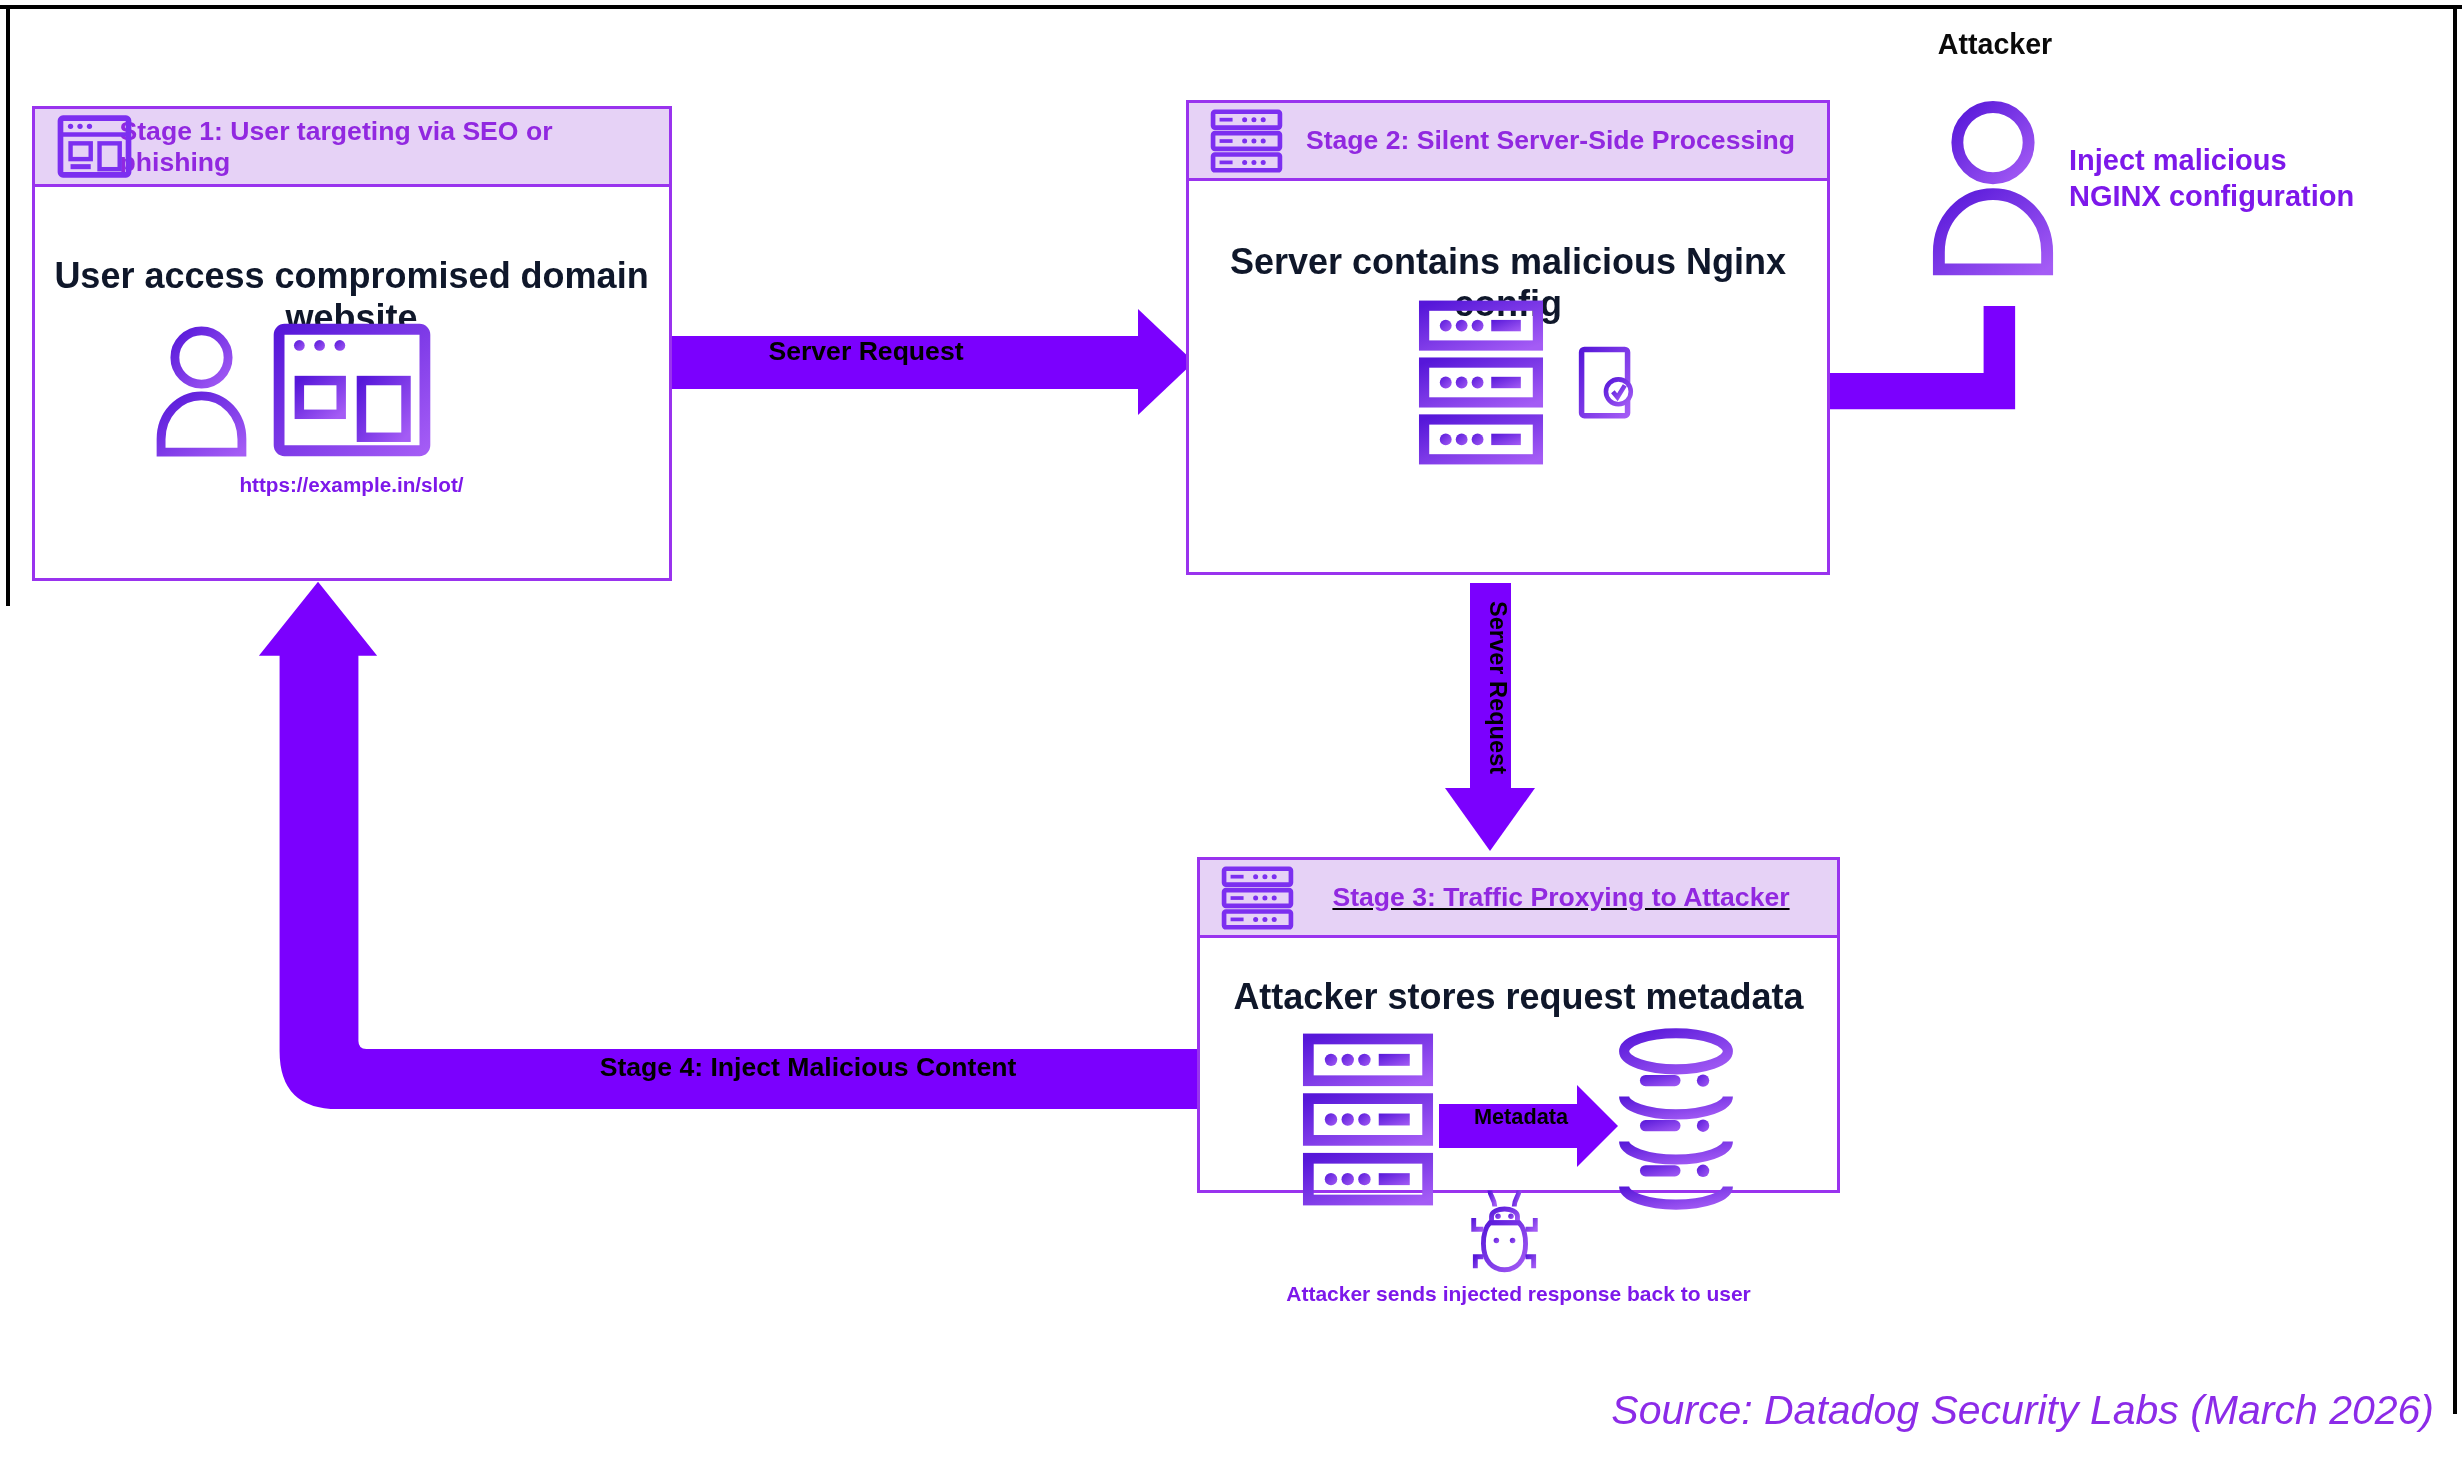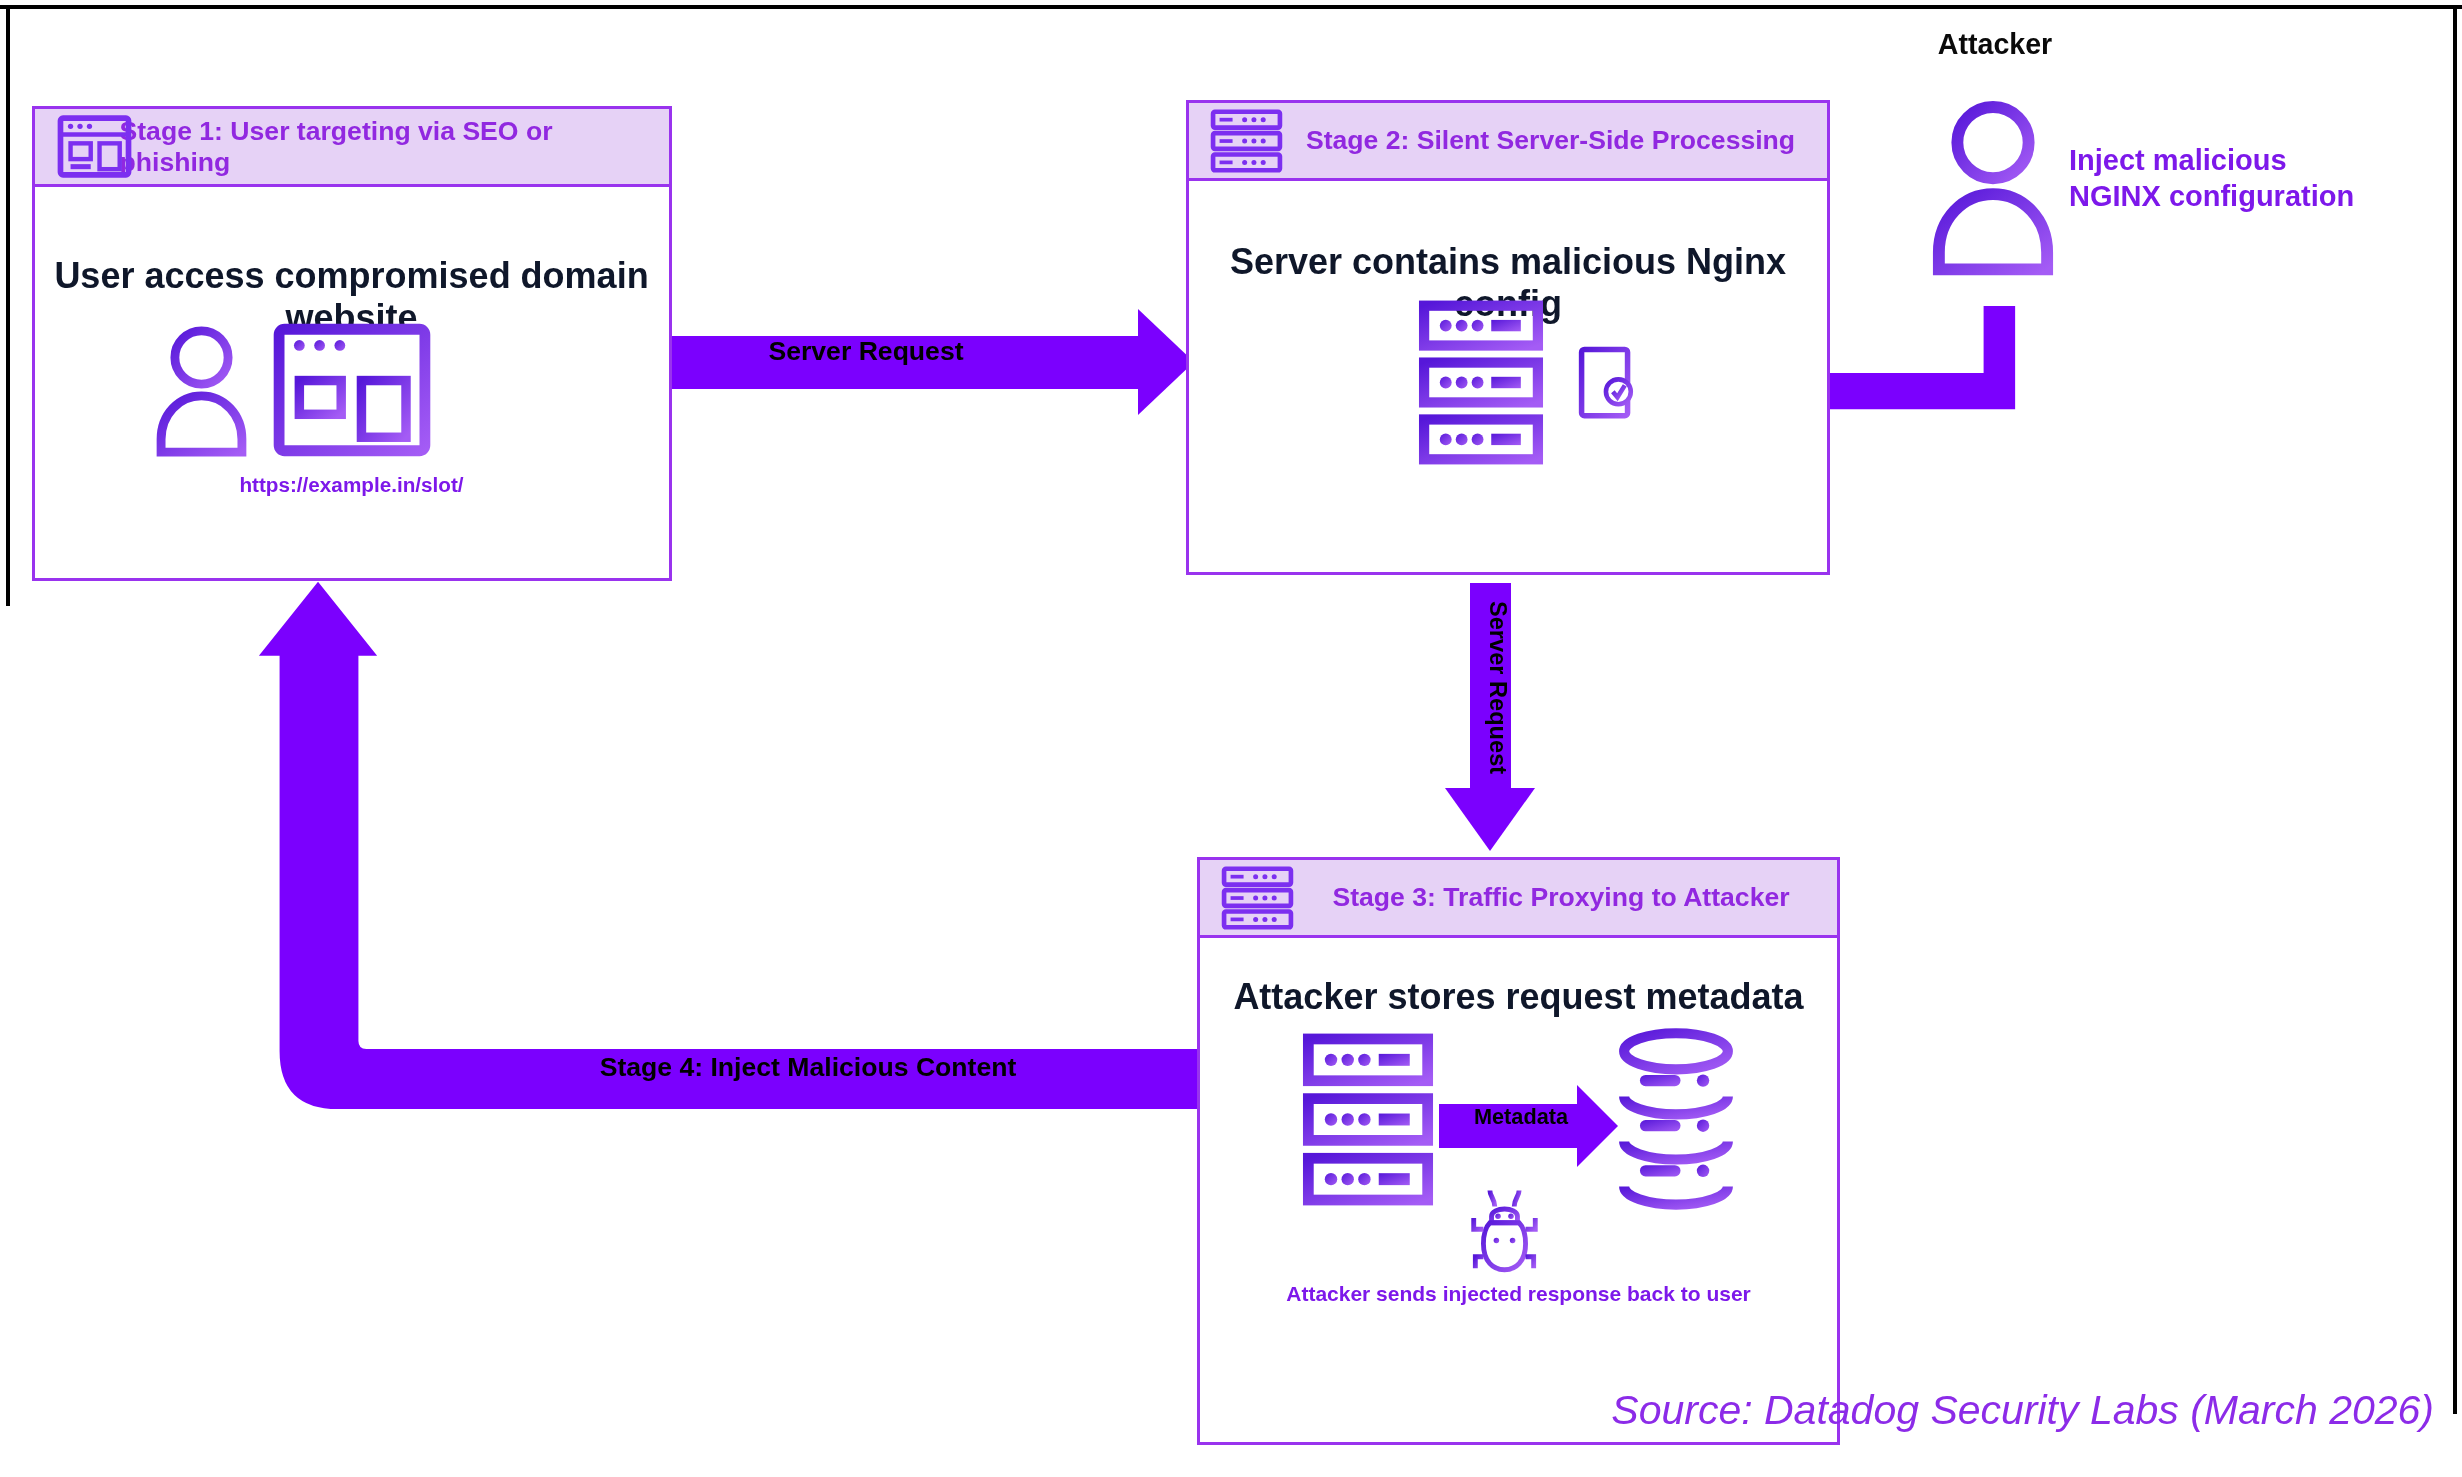--- a/index.html
+++ b/index.html
@@ -178,21 +178,21 @@
   <svg class="abs" style="left:1927px;top:95px;" width="132" height="185" viewBox="0 0 100 140">
     <circle cx="50" cy="36" r="27" fill="none" stroke="url(#ig)" stroke-width="9"></circle>
     <path d="M9 132 L9 119 C9 94 27 75 50 75 C73 75 91 94 91 119 L91 132 Z" fill="none" stroke="url(#ig)" stroke-width="9"></path>
   </svg>
 
   <div class="abs" style="left:2069px;top:142px;color:var(--caption);font-weight:700;font-size:29px;line-height:36px;">
     <div>Inject malicious</div>
     <div>NGINX configuration</div>
   </div>
 
-  <div class="stagebox" style="left:1197px;top:857px;width:643px;height:588px;">
+  <div class="stagebox" style="left:1197px;top:857px;width:643px;height:336px;text-decoration:underline;">
     <div class="stagehdr">
       <svg class="hdricon" width="75" height="65" viewBox="0 0 80 70">
         <rect x="4" y="3" width="72" height="17" rx="2" fill="none" stroke="#7c2ff0" stroke-width="5"></rect>
         <rect x="4" y="26" width="72" height="17" rx="2" fill="none" stroke="#7c2ff0" stroke-width="5"></rect>
         <rect x="4" y="49" width="72" height="17" rx="2" fill="none" stroke="#7c2ff0" stroke-width="5"></rect>
         <line x1="11" y1="11.5" x2="25" y2="11.5" stroke="#7c2ff0" stroke-width="4"></line>
         <line x1="11" y1="34.5" x2="25" y2="34.5" stroke="#7c2ff0" stroke-width="4"></line>
         <line x1="11" y1="57.5" x2="25" y2="57.5" stroke="#7c2ff0" stroke-width="4"></line>
         <g fill="#7c2ff0">
           <circle cx="38" cy="11.5" r="2.7"></circle>

